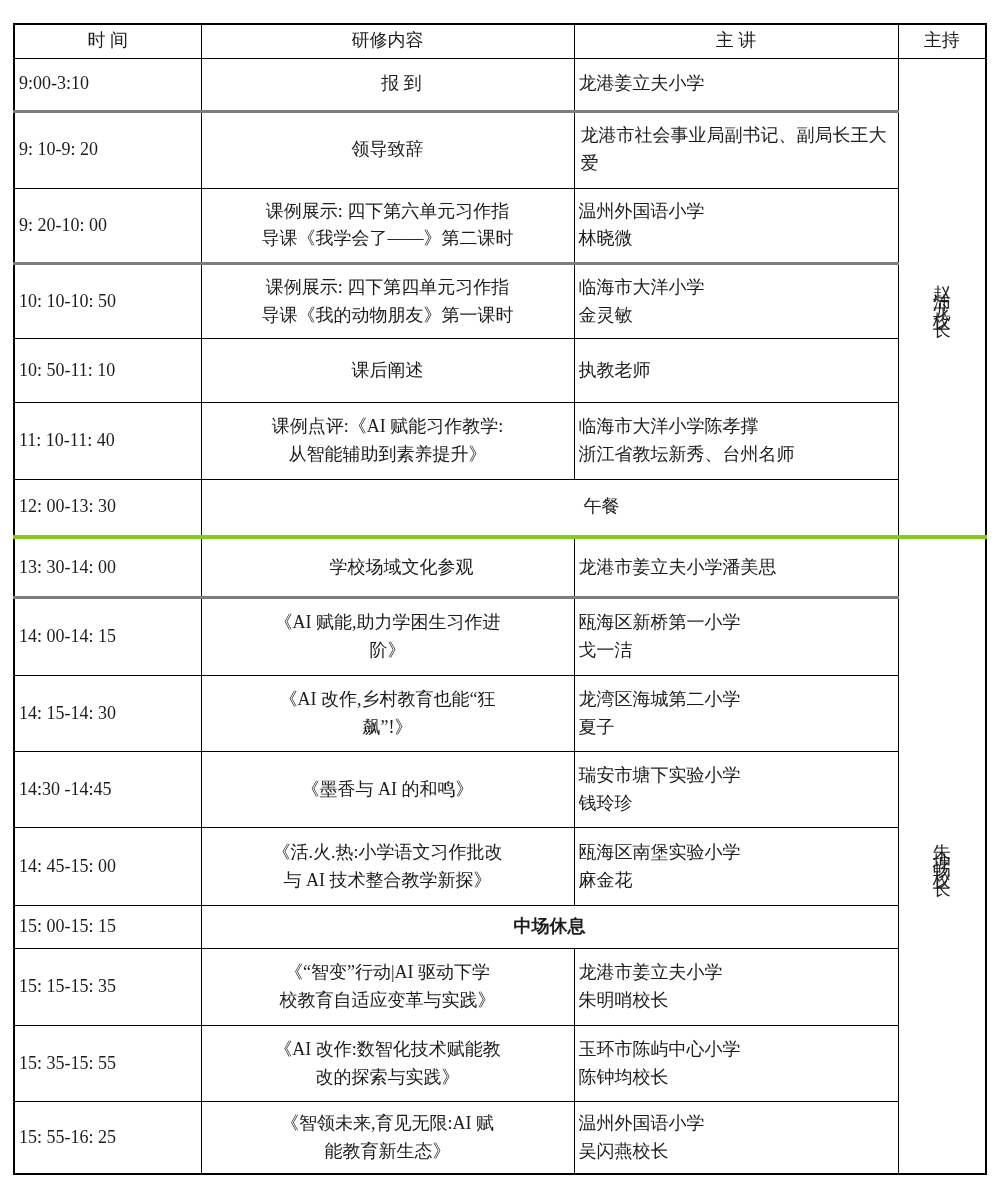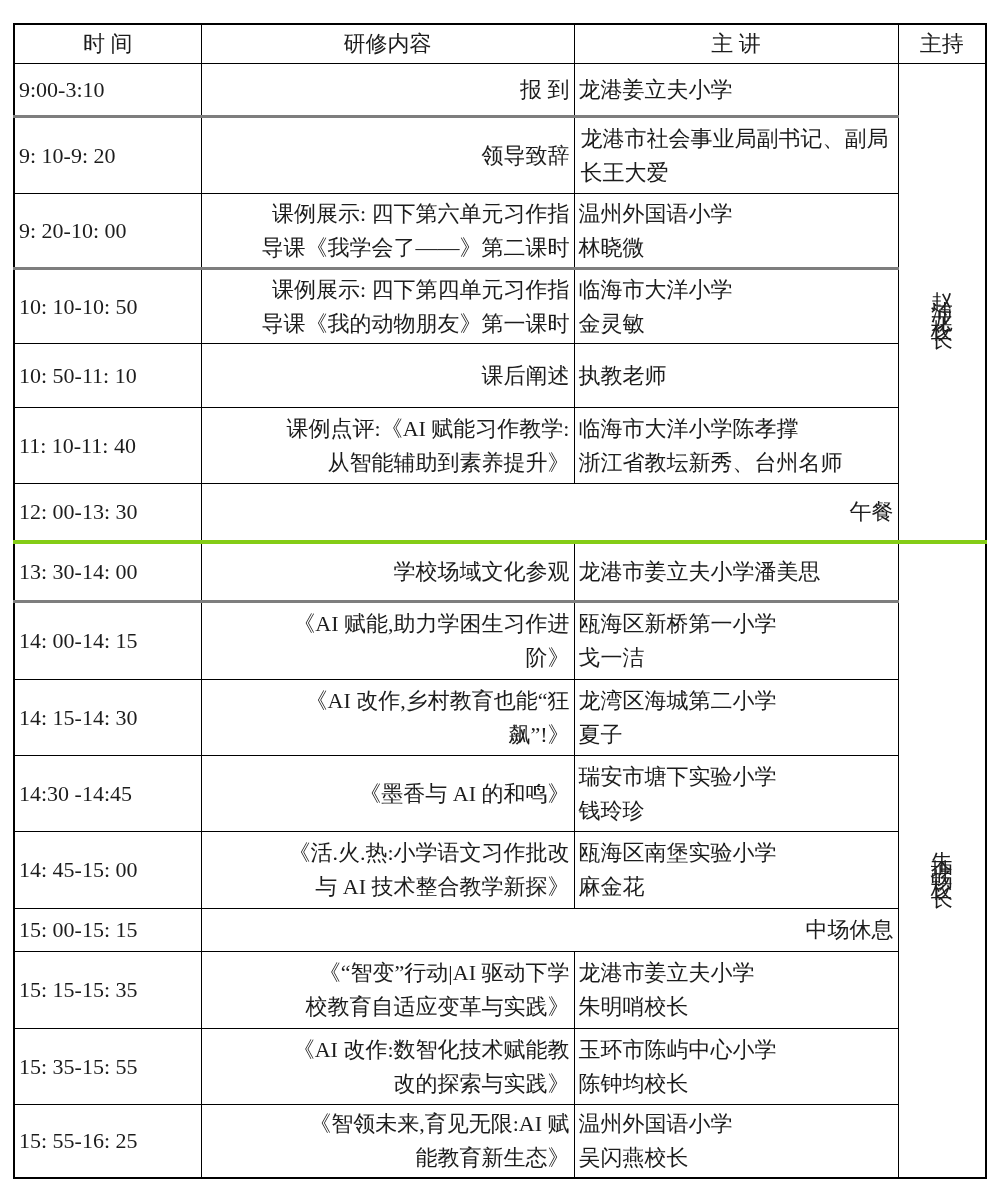--- a/index.html
+++ b/index.html
@@ -5,36 +5,36 @@
   html,body{margin:0;padding:0;}
   body{
     width:998px;height:1189px;background:#ffffff;
     font-family:"Liberation Serif","DejaVu Serif",serif;
     color:#1c1c1c;
   }
   table.sched{
     border-collapse:collapse;table-layout:fixed;
     width:972px;height:1152px;
     margin:23px 0 0 13px;
-    font-size:22px;
+    font-size:18px;
   }
   table.sched td,table.sched th{
     border:1px solid #000;
     padding:2px 4px;
     vertical-align:middle;
     font-weight:normal;
     line-height:1.55;
   }
   table.sched{border:2px solid #000;}
   th.hd{text-align:center;}
   td.t{text-align:left;padding-left:6px;white-space:nowrap;}
-  td.c{text-align:right;padding-left:9px;padding-right:4px;white-space:pre-line;}
+  td.c{text-align:center;padding-left:9px;padding-right:4px;white-space:pre-line;}
   td.c.ind1{padding-left:32px;}
   td.c.indLunch{padding-left:108px;}
-  td.c.indRest{}
+  td.c.indRest{font-weight:bold;}
   td.s{white-space:pre-line;padding-left:4px;}
   td.s.left{text-align:left;padding-left:6px;padding-right:2px;margin-top:32px;}
   td.h{text-align:center;}
   td.h .vtext{
     display:inline-block;
     writing-mode:vertical-rl;
     letter-spacing:9px;
     line-height:1.0;
   }
   tr.thick td{border-top:3px solid #7e7e7e;}

